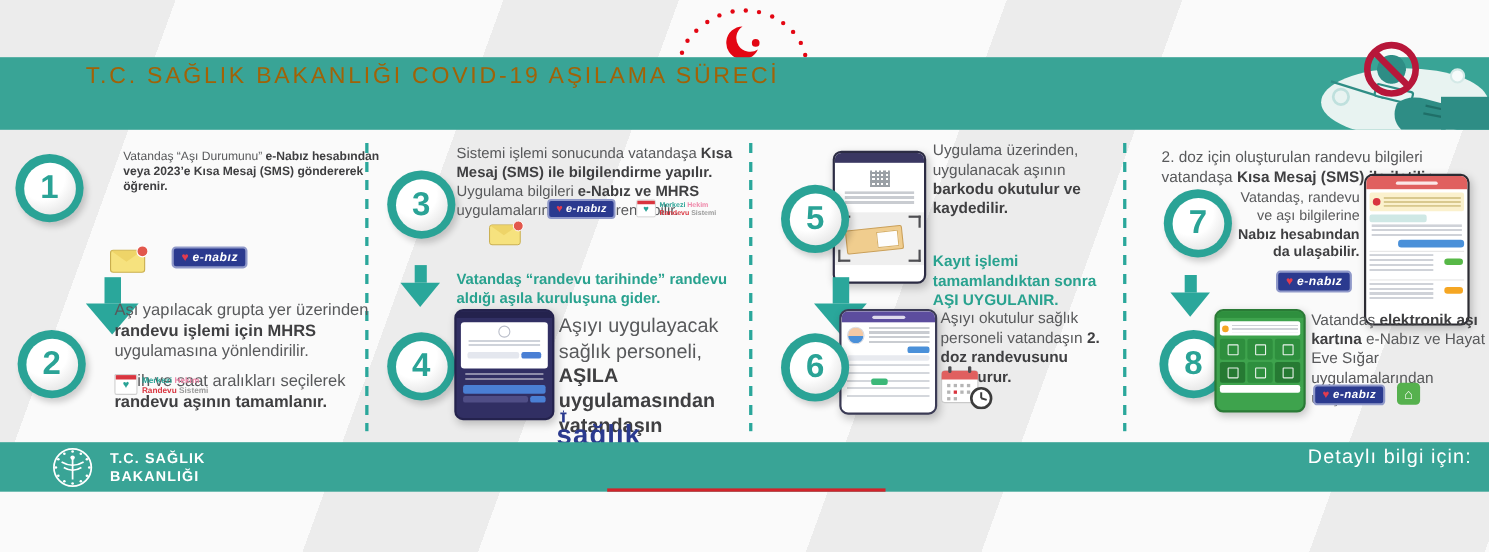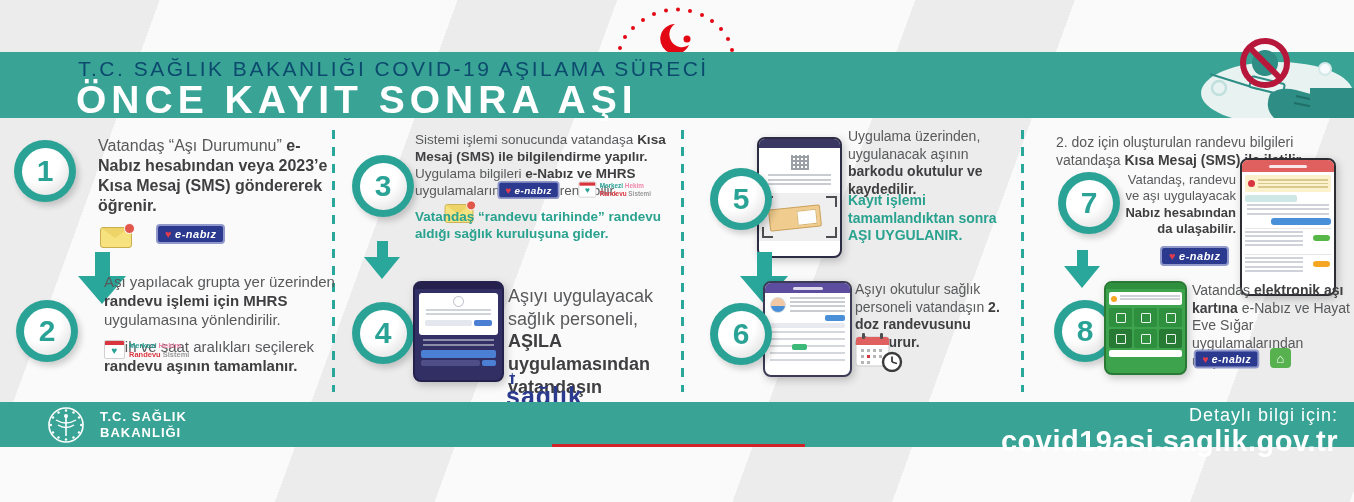--- a/index.html
+++ b/index.html
@@ -6,42 +6,42 @@
   #canvas{position:relative;width:1354px;height:502px;overflow:hidden;
           font-family:"Liberation Sans","DejaVu Sans",sans-serif;background:#fafafa;}
   .abs{position:absolute;}
   
   .stripes{left:0;top:0;width:1354px;height:502px;
     background:repeating-linear-gradient(110deg,#ececec 0 150px,#fafafa 150px 430px);}
   
   .band{left:0;width:1354px;background:#39a496;}
   .band-top{top:52px;height:66px;}
   .band-bottom{top:402px;height:45px;}
-  .h1{left:78px;top:57px;color:#0c4a6e;font-size:21px;letter-spacing:2.5px;font-weight:400;white-space:nowrap;}
+  .h1{left:78px;top:57px;color:#a16207;font-size:21px;letter-spacing:2.5px;font-weight:400;white-space:nowrap;}
   .h2{left:76px;top:78px;color:#fff;font-size:39px;font-weight:800;letter-spacing:5px;white-space:nowrap;}
   
   .vsep{top:130px;width:3px;height:262px;
     background:repeating-linear-gradient(to bottom,#2aa79b 0 9px,transparent 9px 17px);}
   
   .stepnum{width:62px;height:62px;border-radius:50%;background:#2aa396;
     display:flex;align-items:center;justify-content:center;box-shadow:3px 4px 6px rgba(0,0,0,.18);}
   .stepnum .inner{width:47px;height:47px;border-radius:50%;
     background:radial-gradient(circle at 35% 28%,#ffffff 45%,#d8d8d8 100%);
     display:flex;align-items:center;justify-content:center;
     font-size:30px;font-weight:800;color:#2aa396;}
   
   .arr{display:flex;flex-direction:column;align-items:center;}
   .arr .st{width:15px;height:24px;background:#2aa79b;}
   .arr .hd{width:0;height:0;border-left:24px solid transparent;border-right:24px solid transparent;border-top:28px solid #2aa79b;}
   .arr.sm .st{width:11px;height:16px;}
   .arr.sm .hd{border-left-width:18px;border-right-width:18px;border-top-width:22px;}
   
   .txt{font-size:15px;line-height:1.26;color:#58595b;}
   .txt b{color:#3f3f41;}
-  .tealtxt{color:#29a28f;font-weight:700;}
+  .tealtxt{color:#29a28f;font-weight:700;margin-top:37px;}
   
   .env{width:30px;height:19px;background:#f6e27e;border:1px solid #c9ae4e;border-radius:3px;position:relative;}
   .env .flap{position:absolute;left:0;top:0;width:0;height:0;
     border-left:14px solid transparent;border-right:14px solid transparent;border-top:10px solid #eed468;}
   .env .badge{position:absolute;right:-4px;top:-5px;width:9px;height:9px;background:#e2574c;border-radius:50%;border:1px solid #fff;}
   
   .enz{display:inline-flex;align-items:center;background:#2b3a8f;border:2px solid #9099c9;border-radius:4px;
     padding:2px 7px;color:#fff;font-weight:700;font-style:italic;font-size:11px;letter-spacing:.5px;white-space:nowrap;}
   .enz .hrt{color:#e23b4e;margin-right:3px;font-style:normal;font-size:11px;}
   
@@ -155,21 +155,20 @@
         <circle cx="113" cy="23" r="2"></circle>
         <circle cx="120" cy="33" r="2"></circle>
       <circle cx="124" cy="44" r="2"></circle>
       <path d="M67 18 a15 15 0 1 0 14 21 a12 12 0 1 1 -14 -21 z"></path>
       <circle cx="79" cy="33" r="3.5"></circle>
     </g>
   </svg>
 
   <div class="abs band band-top"></div>
   <div class="abs h1">T.C. SAĞLIK BAKANLIĞI COVID-19 AŞILAMA SÜRECİ</div>
-  <div class="abs h2">ÖNCE KAYIT SONRA AŞI</div>
 
   <svg class="abs" style="left:1192px;top:36px;" width="162" height="82" viewBox="0 0 162 82">
     <ellipse cx="85" cy="57" rx="76" ry="31" fill="#e8f3f1"></ellipse>
     <circle cx="27" cy="52" r="7" fill="none" stroke="#bfe0dd" stroke-width="2.5"></circle>
     <circle cx="133" cy="33" r="6" fill="#f7fbfb" stroke="#d4e9e7" stroke-width="2"></circle>
     <circle cx="96" cy="78" r="13" fill="none" stroke="#cfe8e5" stroke-width="2.5" stroke-dasharray="3 3"></circle>
     <line x1="18" y1="38" x2="66" y2="53" stroke="#2e8d85" stroke-width="2"></line>
     <rect x="58" y="44" width="34" height="11" rx="2" fill="#eaf6f5" stroke="#2e8d85" stroke-width="2" transform="rotate(14 75 50)"></rect>
     <path d="M78 58 q10 -8 26 -4 l22 6 q8 4 4 12 l-8 10 l-40 0 q-10 -10 -4 -24 z" fill="#2e8d85"></path>
     <path d="M104 60 l18 4 M102 67 l20 4" stroke="#1f6f68" stroke-width="2" fill="none"></path>
@@ -185,21 +184,21 @@
     </g>
   </svg>
 
   <div class="abs vsep" style="left:332px;"></div>
   <div class="abs vsep" style="left:681px;"></div>
   <div class="abs vsep" style="left:1021px;"></div>
 
   <div class="abs stepnum" style="left:14px;top:140px;">
     <div class="inner">1</div>
   </div>
-  <div class="abs txt" style="left:98px;top:136px;width:238px;font-size:16px;">
+  <div class="abs txt" style="left:112px;top:136px;width:238px;font-size:11px;">
     <span>Vatandaş “Aşı Durumunu” </span><b>e-Nabız hesabından veya 2023’e Kısa Mesaj (SMS) göndererek öğrenir.</b>
   </div>
   <div class="abs env" style="left:100px;top:227px;">
     <div class="flap"></div>
       <div class="badge"></div>
   </div>
   <div class="abs enz" style="left:156px;top:224px;">
     <span class="hrt">♥</span>
     <span>e-nabız</span>
   </div>
@@ -247,21 +246,21 @@
   <div class="abs mhrs" style="left:572px;top:180px;transform:scale(.85);">
     <div class="mhrs-ic">
       <div class="top"></div>
         <div class="mh">♥</div>
     </div>
     <div class="mhrs-tx">
       <div><span class="c-teal">Merkezi </span><span class="c-pink">Hekim</span></div>
       <div><span class="c-red">Randevu </span><span class="c-gray">Sistemi</span></div>
     </div>
   </div>
-  <div class="abs txt tealtxt" style="left:415px;top:208px;width:252px;font-size:13.5px;">Vatandaş “randevu tarihinde” randevu aldığı sağlık kuruluşuna gider.</div>
+  <div class="abs txt tealtxt" style="left:415px;top:208px;width:252px;font-size:13.5px;">Vatandaş “randevu tarihinde” randevu aldığı aşıla kuruluşuna gider.</div>
   <div class="abs arr sm" style="left:364px;top:241px;">
     <div class="st"></div>
       <div class="hd"></div>
   </div>
 
   <div class="abs stepnum" style="left:352px;top:302px;">
     <div class="inner">4</div>
   </div>
   <div class="abs phone pA" style="left:413px;top:281px;">
     <div class="top"></div>
@@ -360,21 +359,21 @@
     <line x1="37" y1="30" x2="42" y2="31.5" stroke="#3c3c3c" stroke-width="1.8"></line>
   </svg>
 
   <div class="abs txt" style="left:1056px;top:134px;width:298px;font-size:14px;">
     <span>2. doz için oluşturulan randevu bilgileri vatandaşa </span><b>Kısa Mesaj (SMS) ile iletilir.</b>
   </div>
   <div class="abs stepnum" style="left:1058px;top:172px;">
     <div class="inner">7</div>
   </div>
   <div class="abs txt" style="left:1118px;top:172px;width:118px;font-size:13px;text-align:right;">
-    <span>Vatandaş, randevu ve aşı uygulayacak </span><b>Nabız hesabından da ulaşabilir.</b>
+    <span>Vatandaş, randevu ve aşı bilgilerine </span><b>Nabız hesabından da ulaşabilir.</b>
   </div>
   <div class="abs enz" style="left:1160px;top:246px;">
     <span class="hrt">♥</span>
     <span>e-nabız</span>
   </div>
   <div class="abs phone pD" style="left:1240px;top:158px;">
     <div class="hd">
         <i></i>
       </div>
     <div class="al">
@@ -460,17 +459,16 @@
     <line x1="22" y1="11" x2="22" y2="32" stroke="#fff" stroke-width="1.6"></line>
     <path d="M12 16 q10 6 20 0 M14 21 q8 5 16 0" fill="none" stroke="#fff" stroke-width="1.4"></path>
     <circle cx="22" cy="12" r="2" fill="#fff"></circle>
   </svg>
   <div class="abs fmin">
     <div>T.C. SAĞLIK</div>
     <div>BAKANLIĞI</div>
   </div>
   <div class="abs finfo">
     <div class="lab">Detaylı bilgi için:</div>
-    <div class="url">covid19asi.saglik.gov.tr</div>
   </div>
   <div class="abs redline"></div>
 
 </div>
 
 </body></html>

